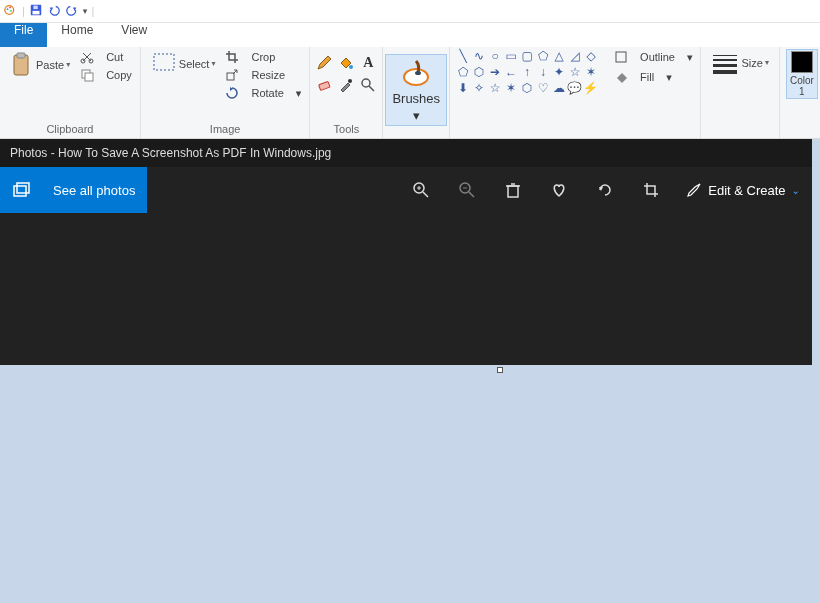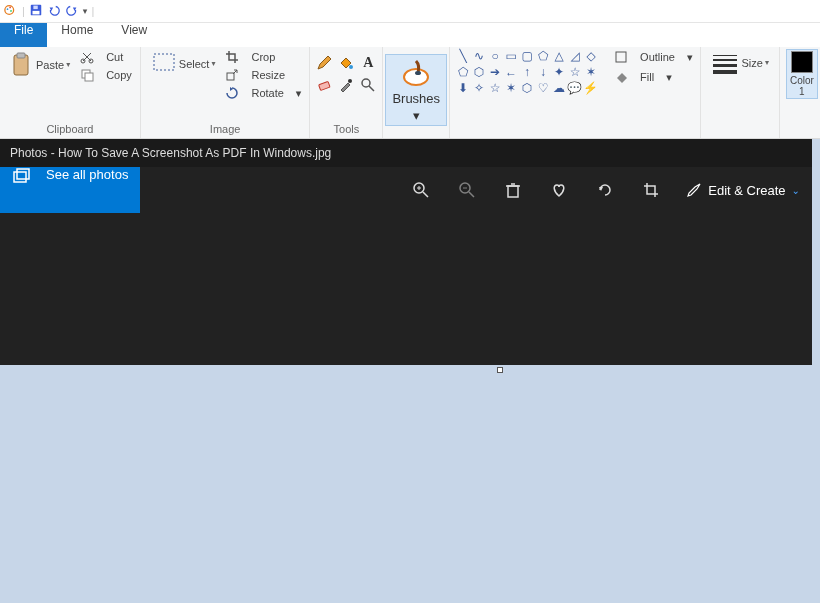--- a/index.html
+++ b/index.html
@@ -46,21 +46,21 @@
   .colorbtn .sw { width:22px; height:22px; border:1px solid #888;}
   .colorbtn.sel { border:1px solid #a8caea; background:#d8e8f8; padding:1px 3px;}
   .palette { display:grid; grid-template-columns: repeat(4, 14px); grid-auto-rows:14px; gap:2px;}
   .palette div { border:1px solid #aaa;}
 
   
   .canvas-area { background: #c7d6e8; height: calc(603px - 23px - 24px - 92px); position:relative; }
   .photos-window { width: 812px; background:#1f1f1f; margin:0; position:relative;}
   .photos-title { height:28px; background:#1a1a1a; color:#ddd; font-size:12px; display:flex; align-items:center; padding-left:10px;}
   .photos-toolbar { height:46px; background:#222; display:flex; align-items:center; color:#fff; font-size:13px;}
-  .see-all { background:#0078d4; height:46px; display:flex; gap:16px; padding:0 12px;}
+  .see-all { background:#0078d4; height:46px; display:flex; align-items:center; gap:23px; padding:0 12px;}
   .addto { height:46px; display:flex; align-items:center; gap:8px; padding:0 14px; border-right:1px solid #333;}
   .spacer { flex:1;}
   .tbicon { width:46px; height:46px; display:flex; align-items:center; justify-content:center; color:#ddd;}
   .editcreate { display:flex; align-items:center; gap:6px; padding:0 12px; color:#fff; font-size:13px;}
   .photos-body { height: 152px; background:#222;}
   .handle { position:absolute; width:6px; height:6px; background:#fff; border:1px solid #555;}
 </style>
 </head>
 <body>
 

